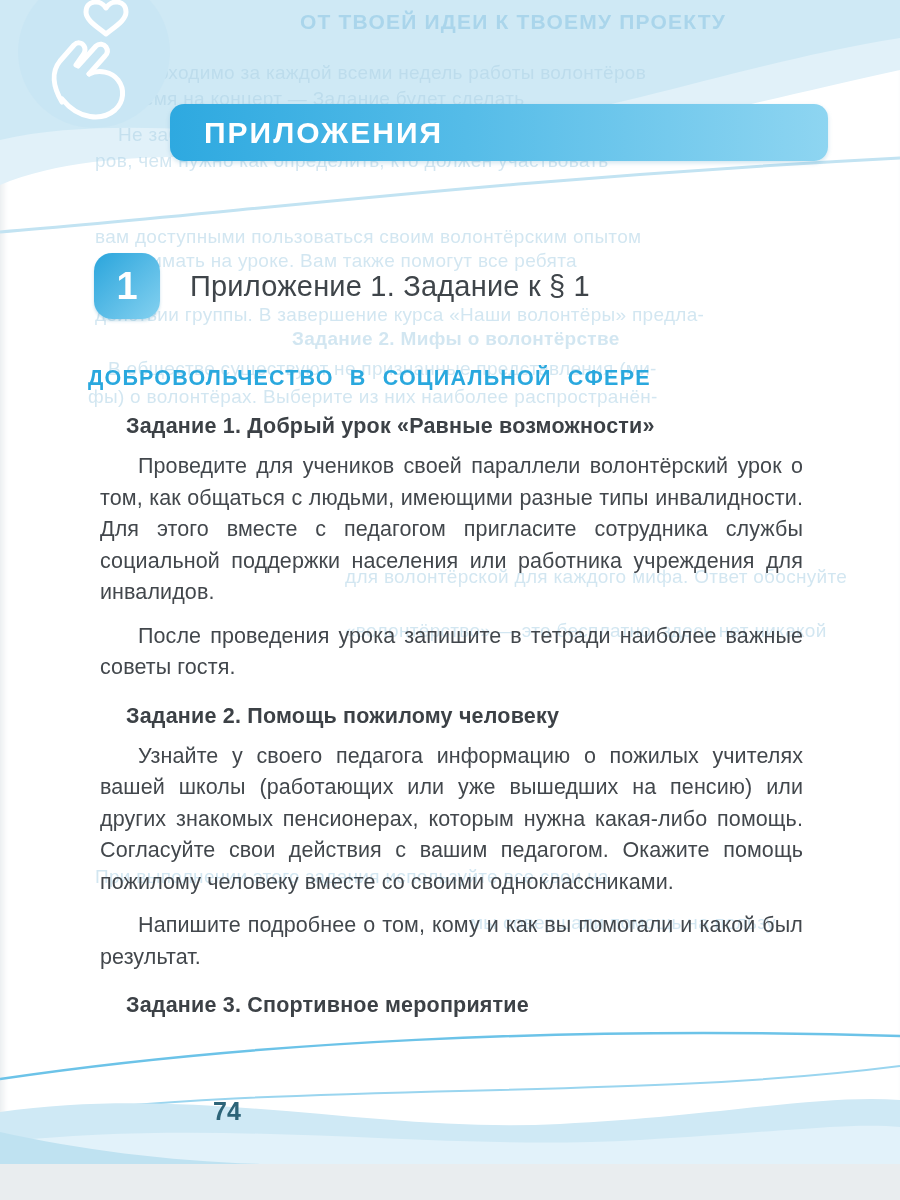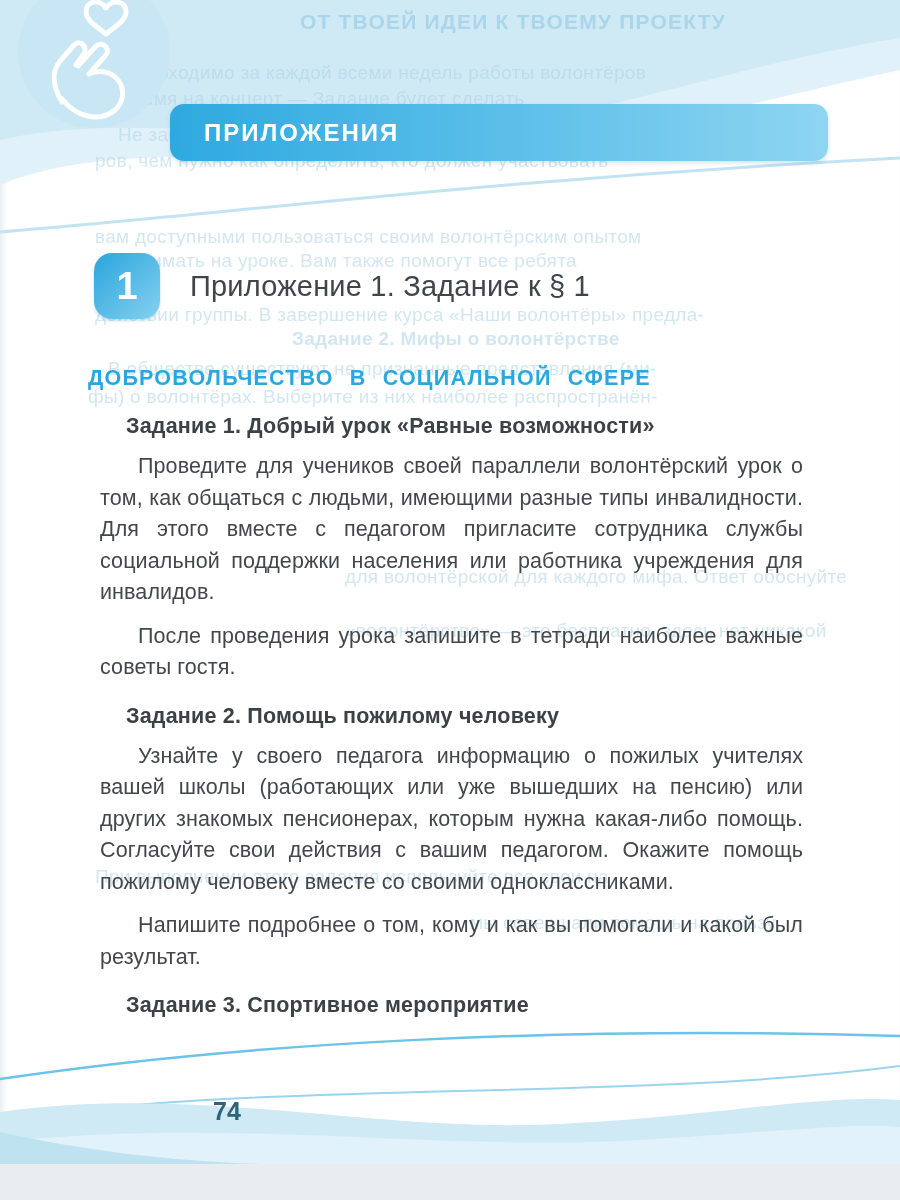--- a/index.html
+++ b/index.html
@@ -25,21 +25,21 @@
   
   .title-band{
     position:relative;z-index:2;
     margin:104px 0 0 170px;width:658px;height:57px;
     border-radius:14px;
     background:linear-gradient(90deg,#2ea9e0 0%,#55bce8 45%,#8ed5f1 100%);
     display:flex;align-items:center;
     box-shadow:0 2px 4px rgba(70,150,190,.25);
   }
   .title-band span{
-    color:#ffffff;font-weight:700;font-size:24px;letter-spacing:2px;
+    color:#ffffff;font-weight:700;font-size:30px;letter-spacing:2px;
     padding-left:34px;
   }
   
   main{position:relative;z-index:2;padding:0 85px 0 88px;color:#41464b;}
   .appendix-head{display:flex;align-items:center;gap:30px;margin:92px 0 0 6px;}
   .num-badge{
     width:66px;height:66px;border-radius:18px;flex:0 0 auto;
     background:linear-gradient(135deg,#2aa5dc 0%,#5cbde7 55%,#84d1f0 100%);
     color:#fff;font-size:38px;font-weight:700;
     display:flex;align-items:center;justify-content:center;

